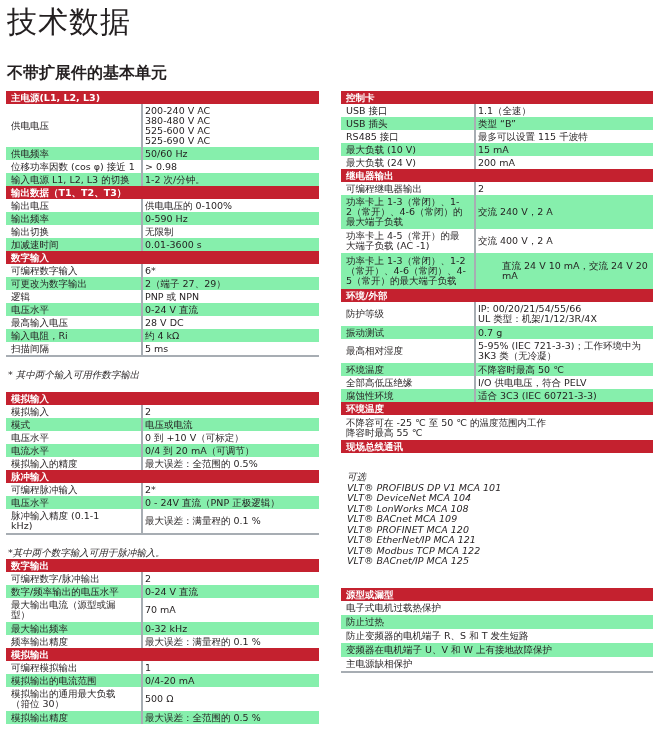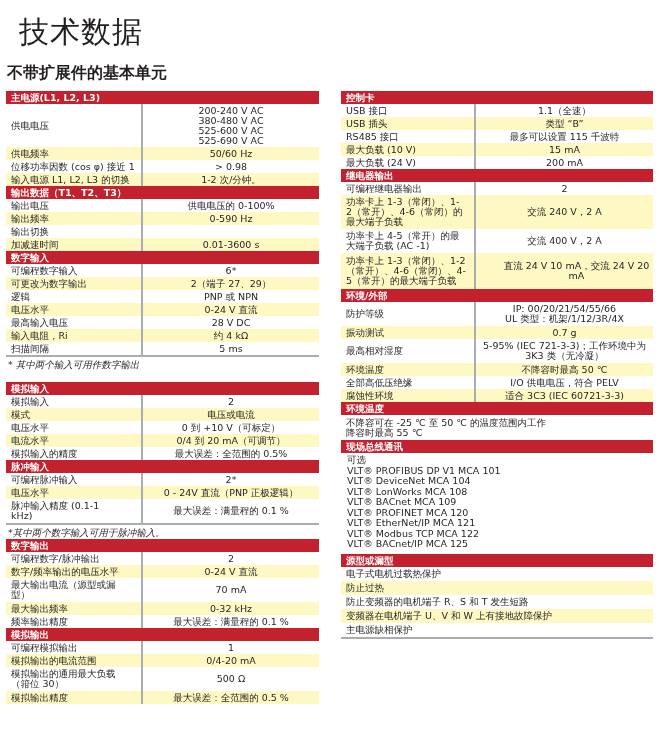--- a/index.html
+++ b/index.html
@@ -1,43 +1,43 @@
 <!DOCTYPE html>
 <html><head>
 <meta charset="utf-8">
 <style>
   html, body { margin: 0; padding: 0; }
   body {
     width: 658px; height: 743px; overflow: hidden; background: #ffffff;
     font-family: "DejaVu Sans", "Liberation Sans", sans-serif;
     color: #231f20; position: relative;
   }
-  .title { position: absolute; left: 7px; top: 4px; font-size: 30px; line-height: 36px; font-weight: normal; margin: 12px; letter-spacing: 1px; font-family: Liberation Mono, monospace; }
+  .title { position: absolute; left: 7px; top: 4px; font-size: 30px; line-height: 36px; font-weight: normal; margin: 0; letter-spacing: 1px; }
   .subtitle { position: absolute; left: 7px; top: 62px; font-size: 16px; line-height: 22px; margin: 0; }
   .col { position: absolute; top: 91px; font-size: 9.5px; }
   .col.left { left: 6px; width: 313px; }
   .col.right { left: 341px; width: 312px; }
   .sec-h {
     background: #c4212f; color: #fff; font-weight: bold; height: 13px; line-height: 13px;
     padding-left: 5px; font-size: 9.5px; white-space: nowrap; overflow: hidden;
   }
   .row { display: flex; align-items: center; min-height: 13px; }
-  .row.alt { background: #fef9c3; }
+  .row.alt { background: #86efac; }
   .row .k { padding-left: 5px; box-sizing: border-box; line-height: 10px; align-self: stretch; display: flex; align-items: center; }
   .left .row .k { width: 137px; border-right: 2px solid #a7adb3; }
   .right .row .k { width: 135px; border-right: 2px solid #a7adb3; }
-  .row .v { flex: 1; text-align: center; line-height: 10px; padding: 1px 2px; }
+  .row .v { flex: 1; text-align: left; line-height: 10px; padding: 1px 2px; }
   .row .v div { line-height: 10px; }
   .row.full .k { width: 100%; border-right: none; }
   .endline { border-bottom: 2px solid #a7adb3; }
-  .note { font-style: italic; padding: 2px 0 0 2px; height: 12px; line-height: 12px; font-size: 9.5px; }
+  .note { font-style: italic; padding: 12px 0 0 2px; height: 12px; line-height: 12px; font-size: 9.5px; }
   .envtext { padding: 3px 5px 2px 5px; line-height: 10px; }
   .fb { display: flex; }
   .fb .k { width: 135px; border-right: 2px solid #a7adb3; box-sizing: border-box; padding: 2px 5px; line-height: 10.5px; }
-  .fb .v { flex: 1; padding: 2px 6px; line-height: 10.5px; }
+  .fb .v { flex: 1; padding: 19px 6px; line-height: 10.5px; font-style: italic; }
   .spacer { height: 16px; }
 </style>
 </head>
 <body>
 
 <h1 class="title">技术数据</h1>
 <h2 class="subtitle">不带扩展件的基本单元</h2>
 
 <div class="col left" id="leftcol">
     <div class="section">
@@ -95,20 +95,23 @@
           <div class="k">
             <span>输出频率</span>
           </div>
           <div class="v">
             <div>0-590 Hz</div>
           </div>
         </div>
         <div class="row">
           <div class="k">
             <span>输出切换</span>
+          </div>
+          <div class="v">
+            <div>无限制</div>
           </div>
         </div>
         <div class="row alt">
           <div class="k">
             <span>加减速时间</span>
           </div>
           <div class="v">
             <div>0.01-3600 s</div>
           </div>
         </div>

